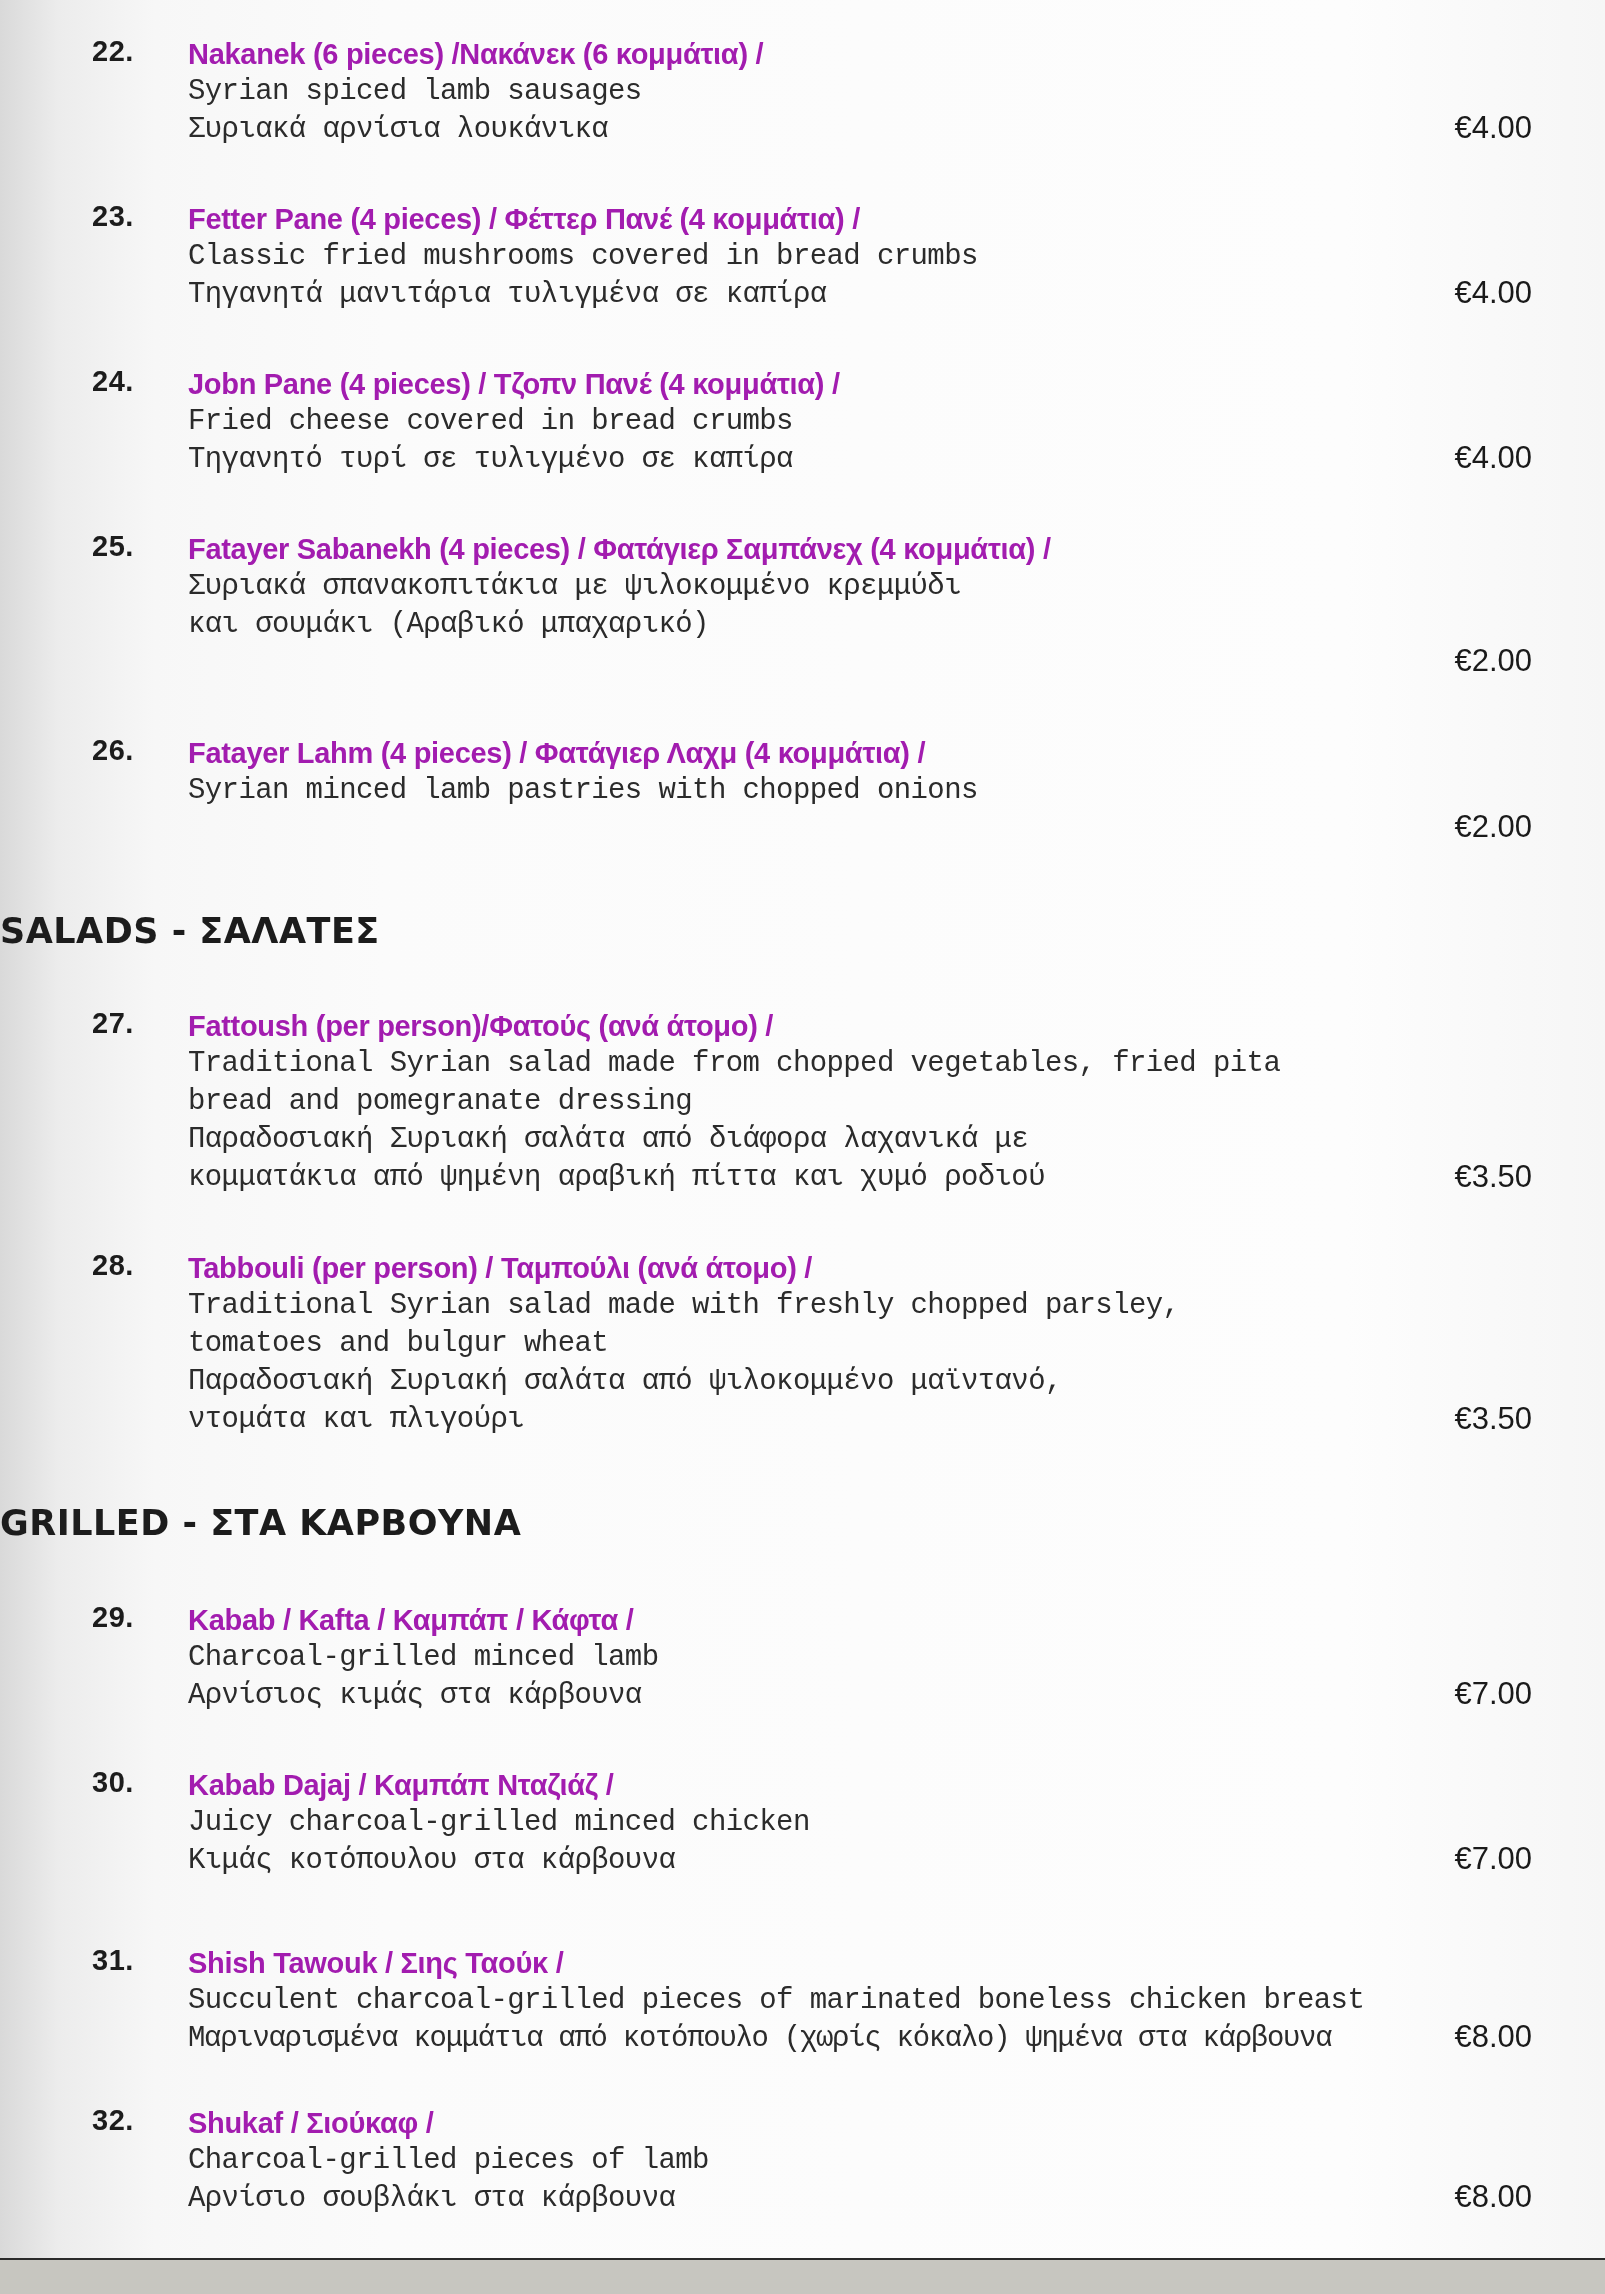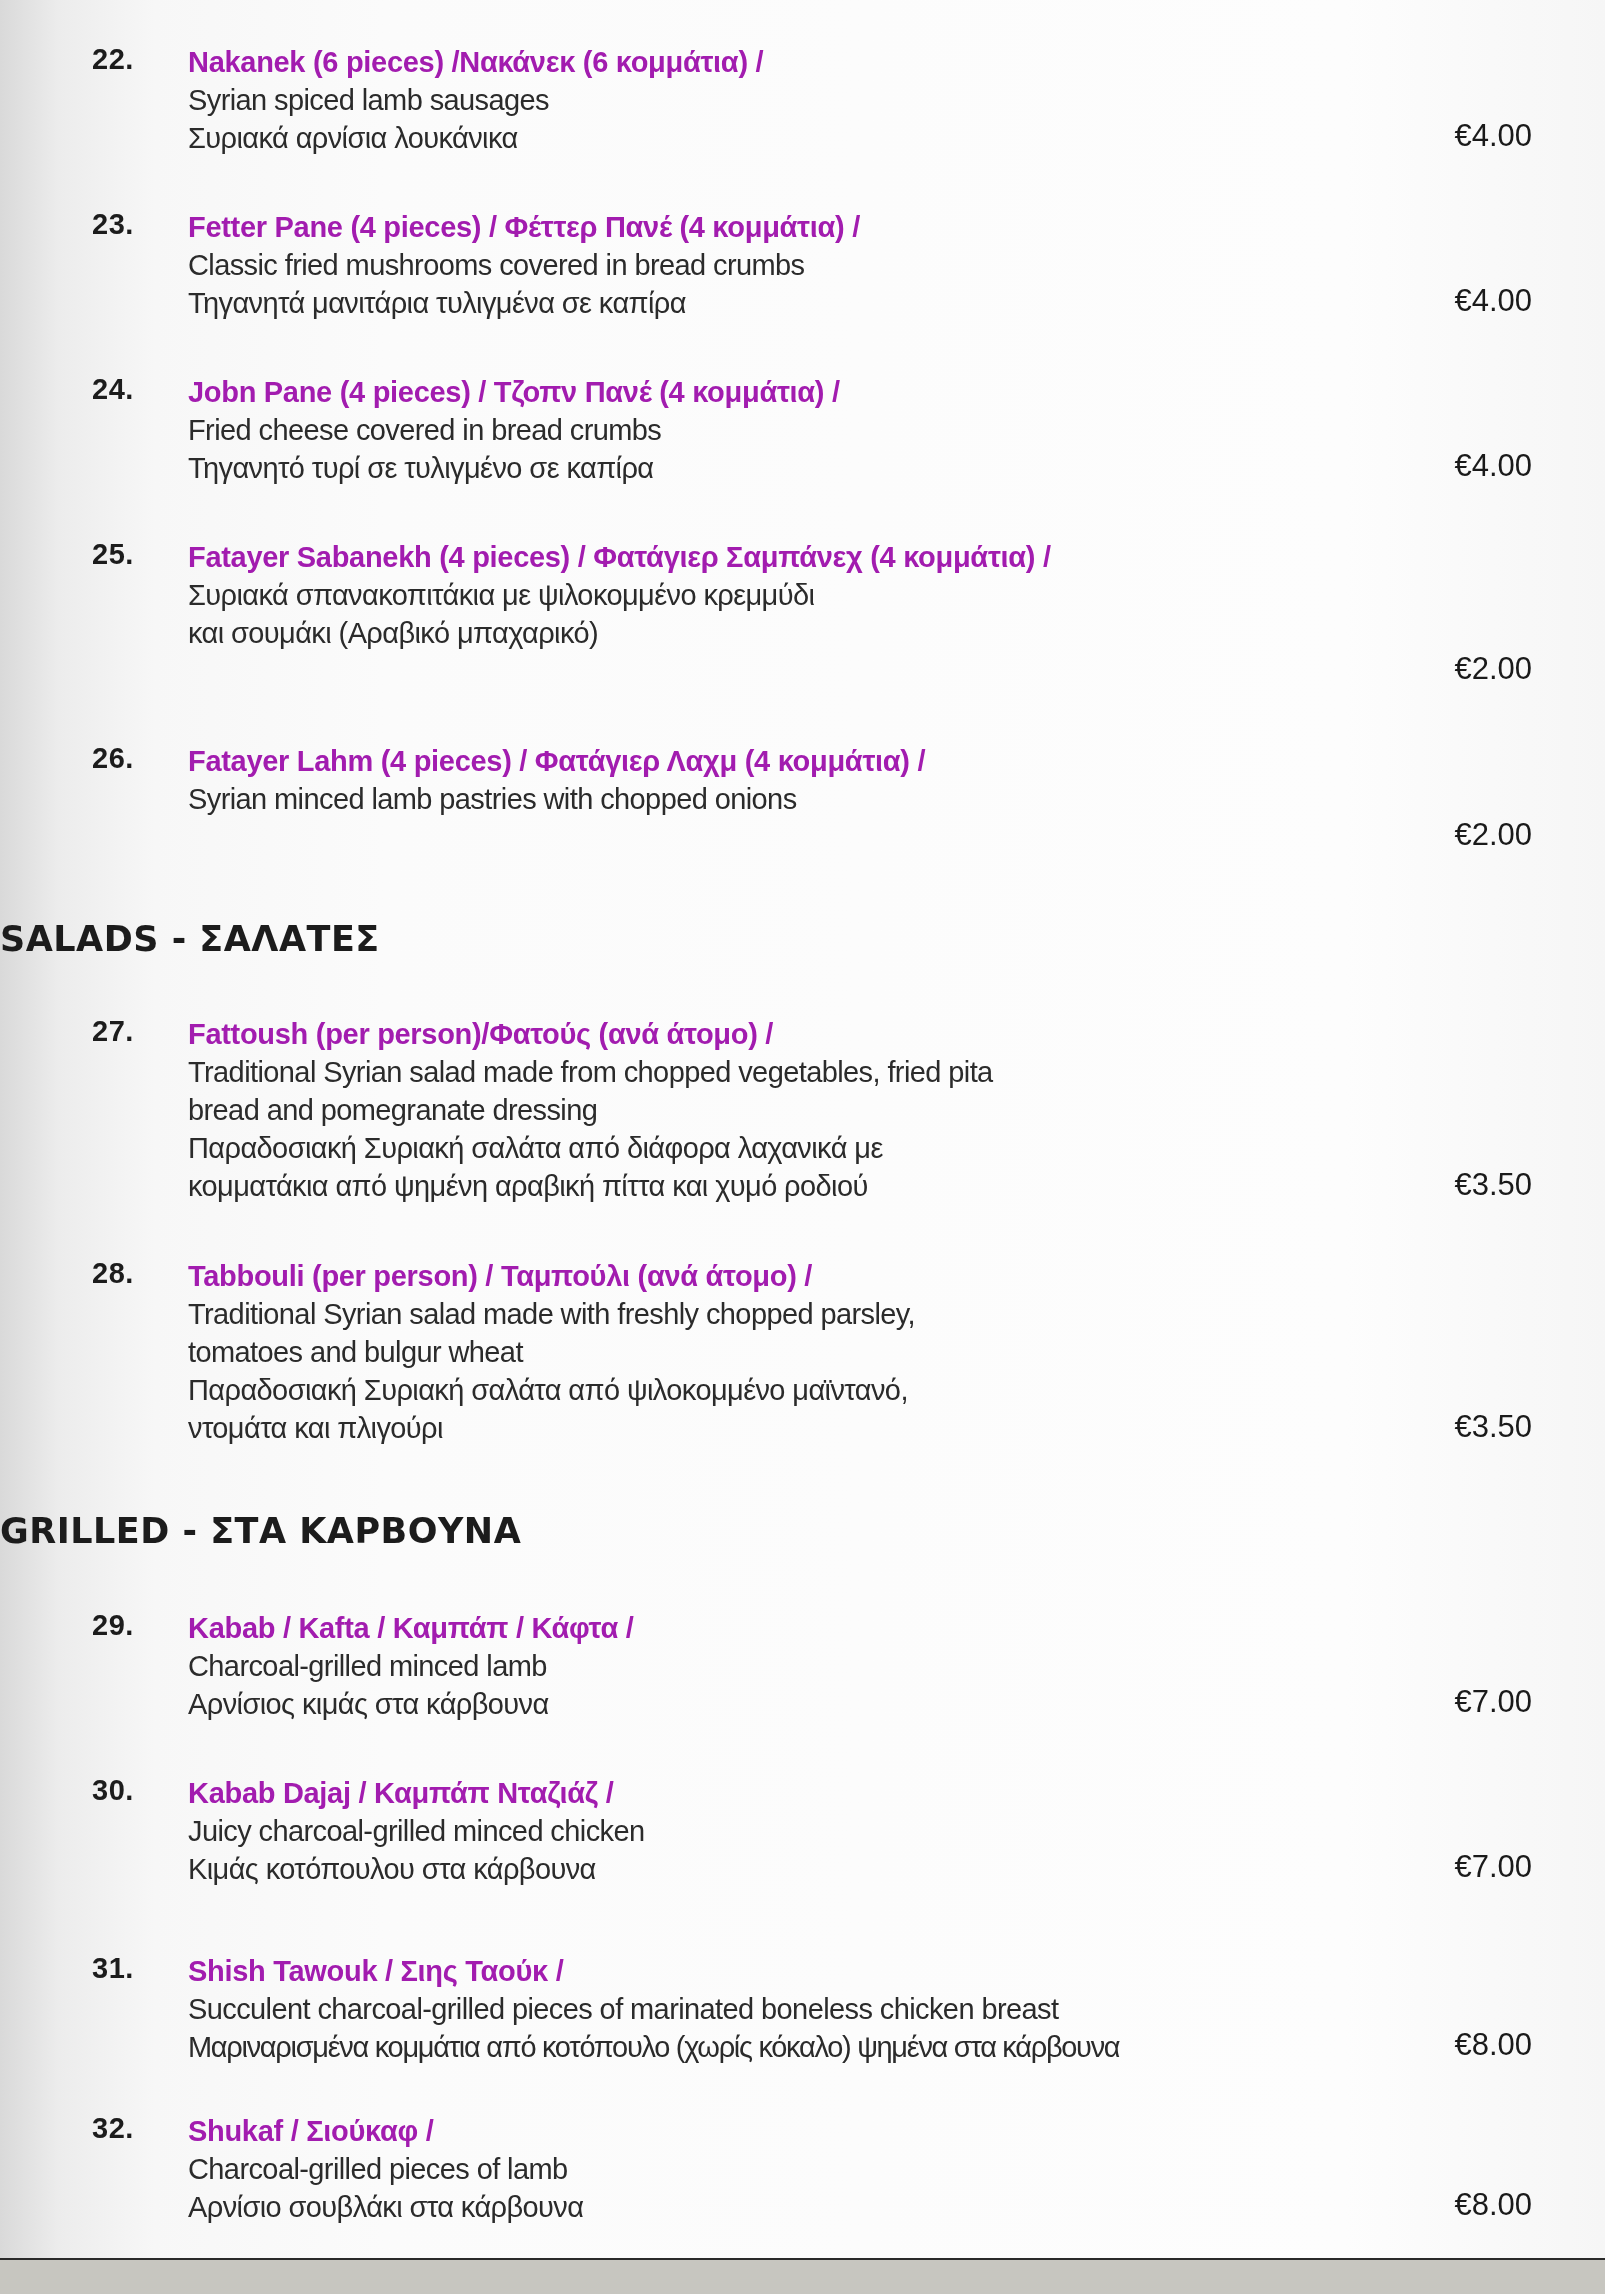--- a/index.html
+++ b/index.html
@@ -2,39 +2,39 @@
 <html><head>
 <meta charset="utf-8">
 <style>
   html, body { margin: 0; padding: 0; }
   body {
     width: 1605px; height: 2294px; position: relative; overflow: hidden;
     background: linear-gradient(to right, #d9d9d9 0px, #ececec 58px, #f7f7f7 154px, #fbfbfb 384px, #fdfdfd 1345px, #f6f6f6 1605px);
     font-family: "DejaVu Sans", sans-serif;
     color: #1e1e1e;
   }
-  .page { position: absolute; left: 0; top: 0; width: 1421px; height: 2258px; margin-top: 8px; }
+  .page { position: absolute; left: 0; top: 0; width: 1421px; height: 2258px; }
   .bottom-edge {
     position: absolute; left: 0; top: 2258px; width: 1605px; height: 37px;
     background: #c7c6c0; border-top: 2.9px solid #2a2a2a;
   }
   .item { position: absolute; left: 0; width: 1605px; }
   .num {
     position: absolute; left: 92px; top: 0;
     font-family: "Liberation Sans", sans-serif; font-weight: bold;
     font-size: 29px; letter-spacing: 0.5px; color: #1c1c1c;
   }
   .body { position: absolute; left: 188px; top: 0; width: 1249px; }
   .title {
     font-family: Liberation Sans, sans-serif; font-weight: bold;
     font-size: 29px; line-height: 38px; color: #a21caf; white-space: nowrap;
     letter-spacing: -0.3px;
   }
   .line {
-    font-family: Liberation Sans, sans-serif; font-weight: 300;
+    font-family: Liberation Mono, monospace; font-weight: 300;
     font-size: 29px; line-height: 38px; color: #2b2b2b; white-space: nowrap;
     letter-spacing: -0.6px;
   }
   .price {
     position: absolute; left: 1446px; width: 86px;
     font-family: "Liberation Sans", sans-serif; font-weight: normal;
     font-size: 31px; color: #1a1a1a; text-align: right;
   }
   .section {
     position: absolute; left: 0; width: 1605px; text-align: left;

